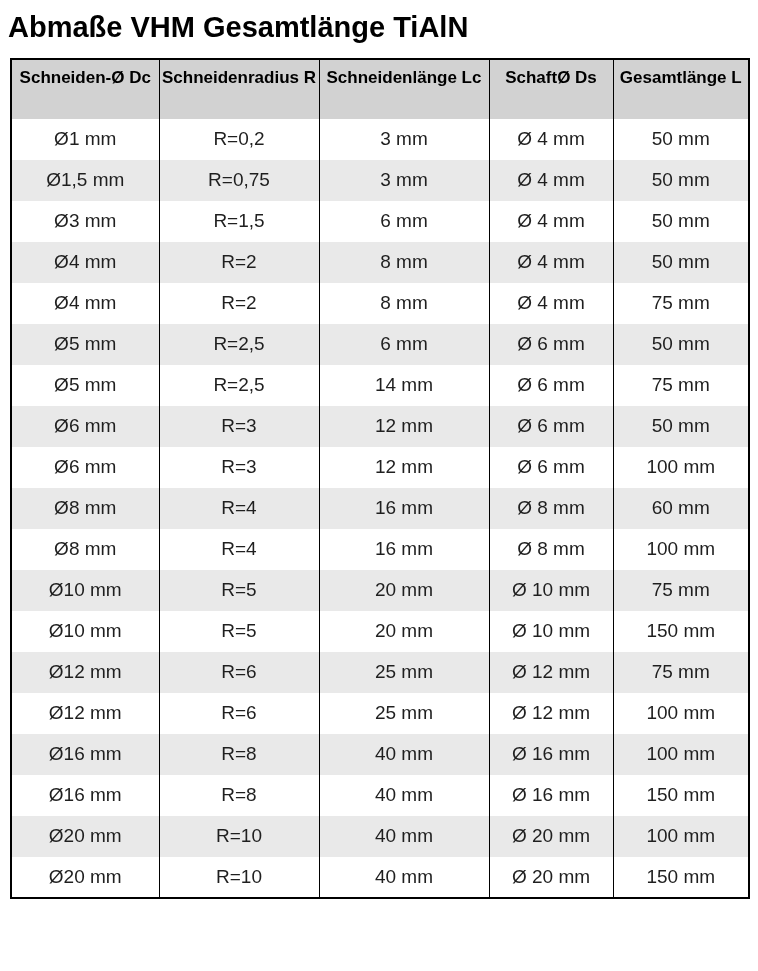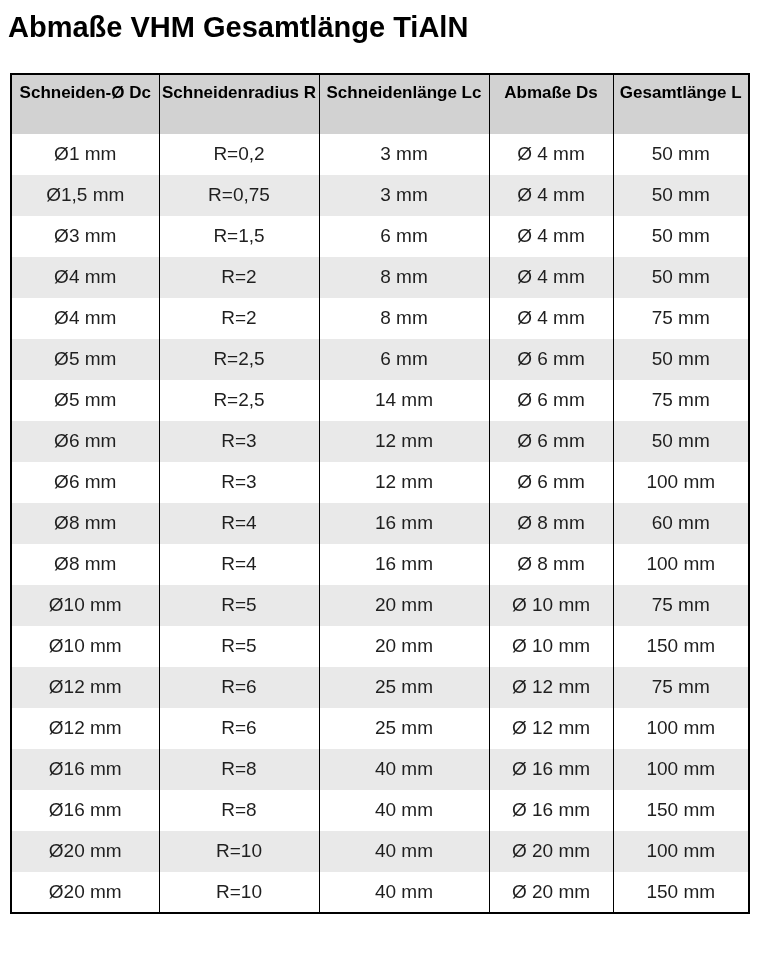--- a/index.html
+++ b/index.html
@@ -25,21 +25,21 @@
   }
   h1.title {
     margin: 10px 0 0 8px;
     font-size: 29px;
     line-height: 1.2;
     font-weight: bold;
     color: #000000;
     letter-spacing: 0px;
   }
   table.dim-table {
-    margin: 28px 0 0 10px;
+    margin: 13px 0 0 10px;
     width: 738px;
     border-collapse: collapse;
     table-layout: fixed;
     border: 2.5px solid var(--border-color);
     padding-left: 24px;
   }
   table.dim-table th,
   table.dim-table td {
     border-left: 1.5px solid var(--border-color);
     border-right: 1.5px solid var(--border-color);
@@ -90,21 +90,21 @@
         <col>
         <col>
         <col>
         <col>
     </colgroup>
     <thead>
       <tr id="header-row">
           <th>Schneiden-Ø Dc</th>
           <th>Schneidenradius R</th>
           <th>Schneidenlänge Lc</th>
-          <th>Abmaße Ds</th>
+          <th>SchaftØ Ds</th>
           <th>Gesamtlänge L</th>
         </tr>
     </thead>
     <tbody id="table-body">
         <tr>
           <td>Ø1 mm</td>
           <td>R=0,2</td>
           <td>3 mm</td>
           <td>Ø 4 mm</td>
           <td>50 mm</td>

